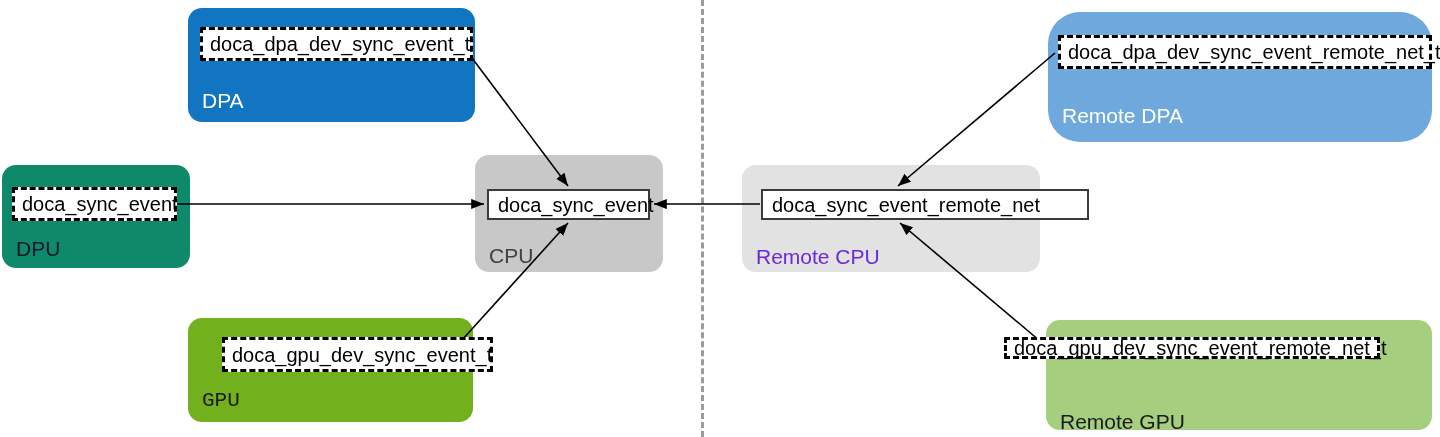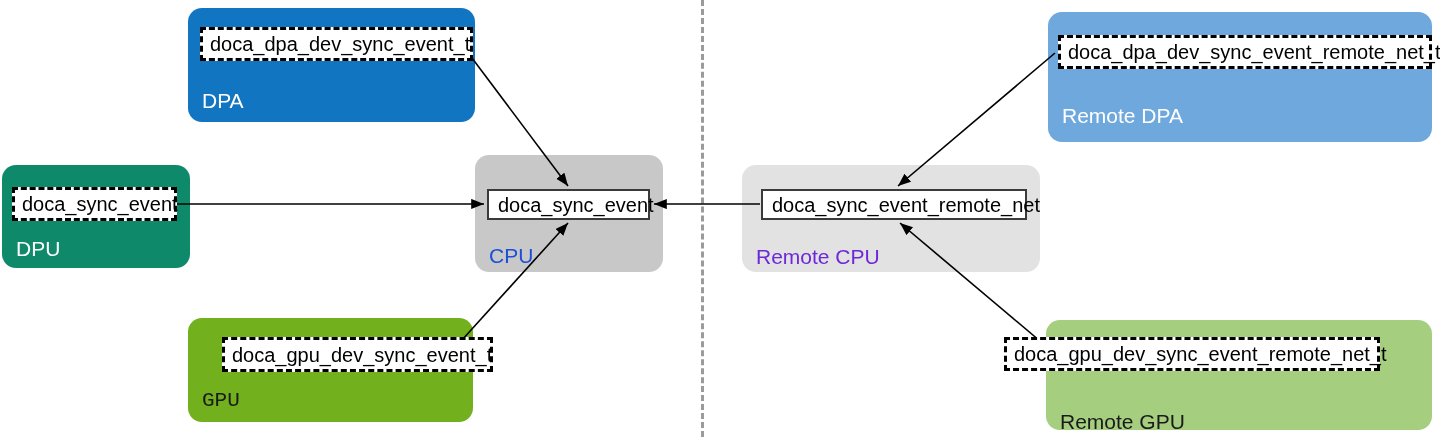--- a/index.html
+++ b/index.html
@@ -29,21 +29,21 @@
     left: 14px;
     font-size: 21px;
     line-height: 1;
     white-space: nowrap;
   }
 
   .plat-dpa        { background: #1275C1; text-align: right; }
   .plat-dpu        { background: #0E8A6B; }
   .plat-gpu        { background: #72B01D; }
   .plat-cpu        { background: #C8C8C8; }
-  .plat-rdpa       { background: #6FA8DC; }
+  .plat-rdpa       { background: #6FA8DC; border-radius: 32px; }
   .plat-rcpu       { background: #E2E2E2; }
   .plat-rgpu       { background: #A5CE7F; }
 
   
   .chip {
     position: absolute;
     background: #ffffff;
     color: #000000;
     font-size: 20px;
     line-height: 1;
@@ -104,38 +104,38 @@
   </svg>
 
   <div id="divider" style="left: 701px; border-left-color: rgb(155, 155, 155);"></div>
 
   <div id="platform-layer">
       <div class="platform plat-dpa" style="left: 188px; top: 8px; width: 287px; height: 114px; background: rgb(18, 117, 193);">
         <div class="platform-label" style="top: 82px; color: rgb(255, 255, 255);">DPA</div>
       </div>
       <div class="chip chip-dashed" style="left: 200px; top: 27px; width: 273px; height: 34px;">doca_dpa_dev_sync_event_t</div>
       <div class="platform plat-dpu" style="left: 2px; top: 165px; width: 188px; height: 103px; background: rgb(14, 138, 107);">
-        <div class="platform-label" style="top: 73px; color: #ffffff;">DPU</div>
+        <div class="platform-label" style="top: 73px; color: #0f172a;">DPU</div>
       </div>
       <div class="chip chip-dashed" style="left: 12px; top: 187px; width: 165px; height: 34px;">doca_sync_event</div>
       <div class="platform plat-gpu" style="left: 188px; top: 318px; width: 285px; height: 104px; background: rgb(114, 176, 29);">
         <div class="platform-label" style="top: 72px; color: rgb(26, 26, 26); font-family: Liberation Mono, monospace;">GPU</div>
       </div>
       <div class="chip chip-dashed" style="left: 198px; top: 337px; width: 271px; height: 35px; margin-left: 24px;">doca_gpu_dev_sync_event_t</div>
       <div class="platform plat-cpu" style="left: 475px; top: 155px; width: 188px; height: 117px; background: rgb(200, 200, 200);">
-        <div class="platform-label" style="top: 90px; color: #1d4ed8;">CPU</div>
+        <div class="platform-label" style="top: 90px; color: #404040;">CPU</div>
       </div>
       <div class="chip chip-solid" style="left: 487px; top: 189px; width: 163px; height: 31px;">doca_sync_event</div>
       <div class="platform plat-rcpu" style="left: 742px; top: 165px; width: 298px; height: 107px; background: rgb(226, 226, 226);">
         <div class="platform-label" style="top: 81px; color: #6d28d9;">Remote CPU</div>
       </div>
-      <div class="chip chip-solid" style="left: 761px; top: 189px; width: 266px; height: 31px;">doca_sync_event_remote_net</div>
+      <div class="chip chip-solid" style="left: 761px; top: 189px; width: 328px; height: 31px;">doca_sync_event_remote_net</div>
       <div class="platform plat-rdpa" style="left: 1048px; top: 12px; width: 384px; height: 130px; background: rgb(111, 168, 220);">
         <div class="platform-label" style="top: 93px; color: rgb(255, 255, 255);">Remote DPA</div>
       </div>
       <div class="chip chip-dashed" style="left: 1058px; top: 35px; width: 374px; height: 34px;">doca_dpa_dev_sync_event_remote_net_t</div>
       <div class="platform plat-rgpu" style="left: 1046px; top: 320px; width: 386px; height: 110px; background: rgb(165, 206, 127);">
         <div class="platform-label" style="top: 91px; color: rgb(26, 26, 26);">Remote GPU</div>
       </div>
-      <div class="chip chip-dashed" style="left: 1004px; top: 337px; width: 376px; height: 34px;">doca_gpu_dev_sync_event_remote_net_t</div>
+      <div class="chip chip-dashed" style="left: 1004px; top: 337px; width: 376px; height: 22px;">doca_gpu_dev_sync_event_remote_net_t</div>
     </div>
 
 </div>
 
 </body></html>

